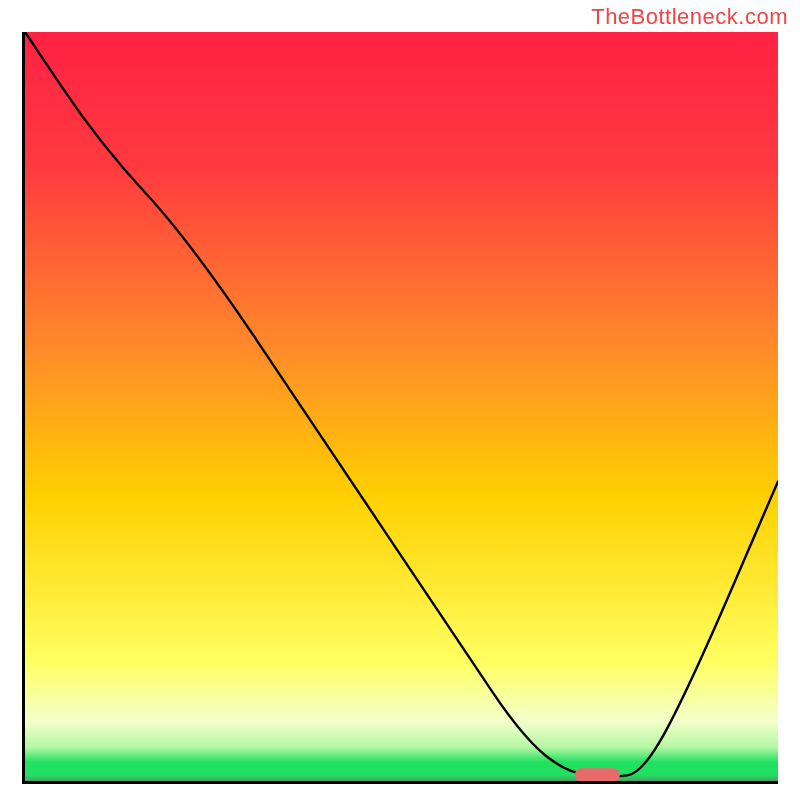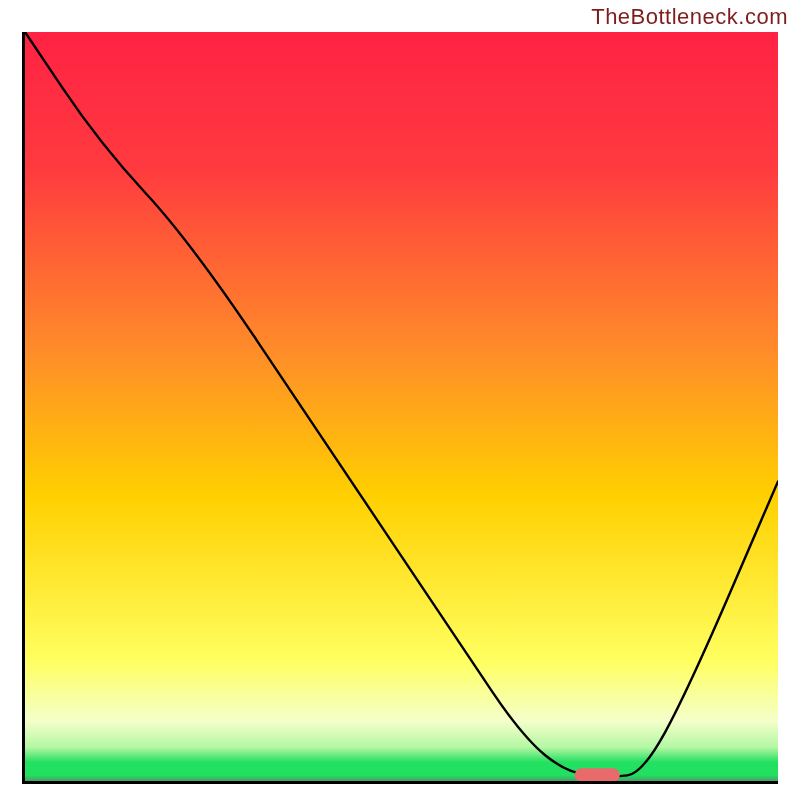--- a/index.html
+++ b/index.html
@@ -13,21 +13,21 @@
   }
   .page {
     width: 800px;
     height: 800px;
     position: relative;
   }
   .watermark {
     position: absolute;
     top: 4px;
     right: 12px;
-    color: #7f1d1d;
+    color: #ef4444;
     font-size: 22px;
     letter-spacing: 0.5px;
     font-weight: 500;
   }
   .plot {
     position: absolute;
     left: 22px;
     top: 32px;
     width: 756px;
     height: 752px;

